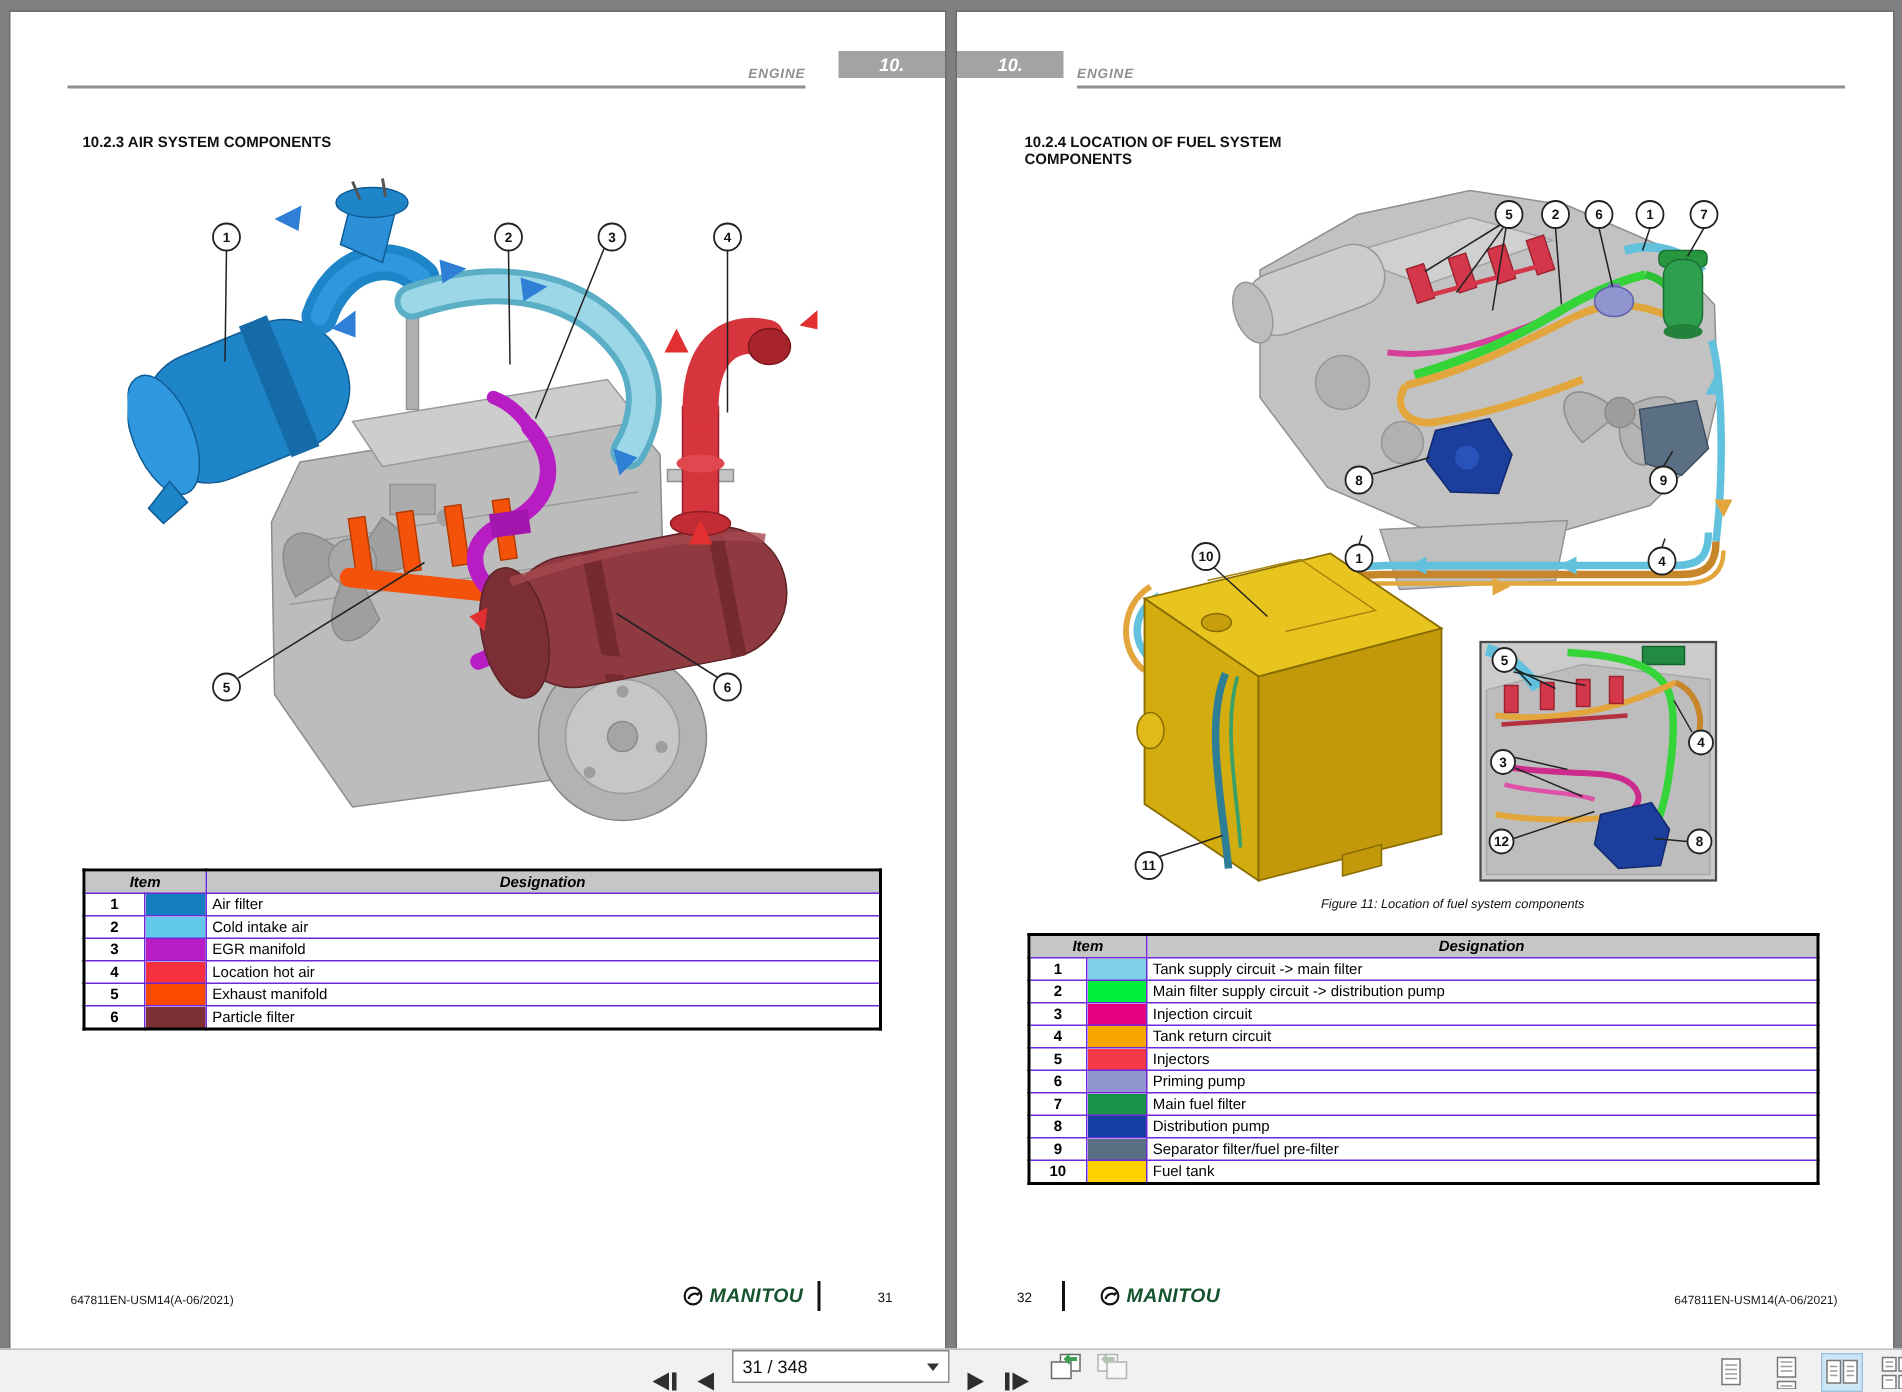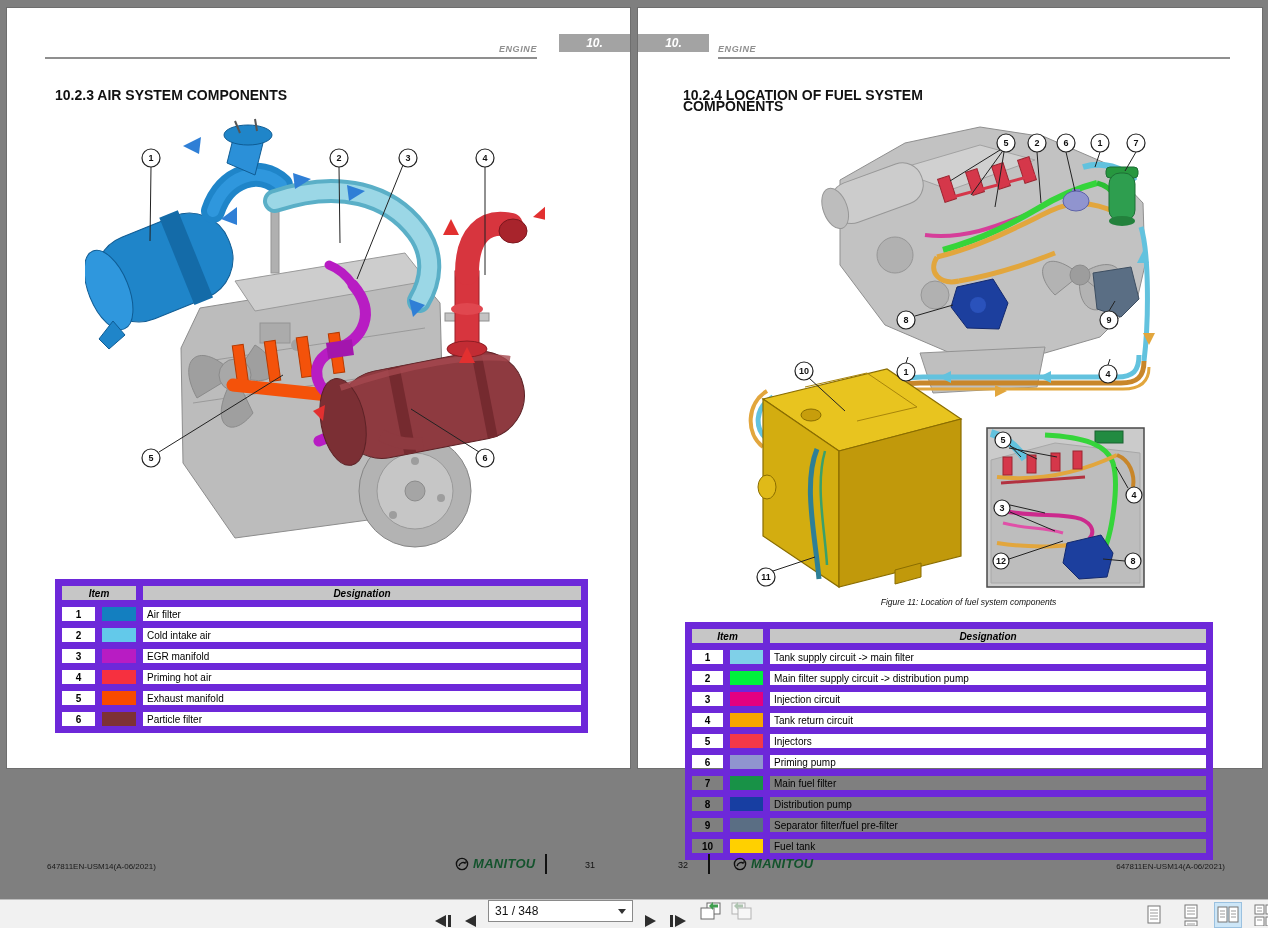--- a/index.html
+++ b/index.html
@@ -1,41 +1,41 @@
 <!DOCTYPE html>
 <html><head>
 <meta charset="utf-8">
 <style>
   html,body{margin:0;padding:0;}
   body{width:1268px;height:928px;overflow:hidden;font-family:"Liberation Sans","DejaVu Sans",sans-serif;background:#7f7f7f;}
   .viewer{position:relative;width:1268px;height:928px;background:#7f7f7f;overflow:hidden;}
-  .page{position:absolute;top:8px;width:623px;height:760px;background:#ffffff;box-shadow:0 0 0 1px #6e6e6e;}
+  .page{position:absolute;top:8px;width:623px;height:892px;background:#ffffff;box-shadow:0 0 0 1px #6e6e6e;}
   .page-left{left:7px;}
   .page-right{left:638px;width:624px;}
   
   .hdr-line{position:absolute;height:2px;background:#8f8f8f;top:49px;}
   .page-left .hdr-line{left:38px;width:492px;}
   .page-right .hdr-line{left:80px;width:512px;}
   .hdr-engine{position:absolute;top:36px;font-size:9px;font-style:italic;font-weight:bold;color:#8f8f8f;letter-spacing:.6px;}
   .page-left .hdr-engine{left:430px;width:100px;text-align:right;}
   .page-right .hdr-engine{left:80px;}
   .chapter-tab{position:absolute;top:26px;width:71px;height:18px;background:#a3a3a3;color:#fff;font-weight:bold;font-style:italic;font-size:12px;text-align:center;line-height:18px;}
   .page-left .chapter-tab{left:552px;}
   .page-right .chapter-tab{left:0px;}
-  .sec-title{position:absolute;font-size:14px;font-weight:bold;color:#111;line-height:11px;}
+  .sec-title{position:absolute;font-size:10px;font-weight:bold;color:#111;line-height:11px;}
   .page-left .sec-title{left:48px;top:82px;}
   .page-right .sec-title{left:45px;top:82px;width:250px;}
   .fig-caption{position:absolute;left:0;right:0;text-align:center;font-size:8.5px;font-style:italic;color:#111;}
   .page-left .fig-caption{top:546px;}
   .page-right .fig-caption{top:589px;margin-left:37px;}
   
   table.legend{position:absolute;border-collapse:collapse;border:2px solid #000;table-layout:fixed;font-size:10px;color:#000;}
   .page-left table.legend{left:48px;top:571px;width:533px;}
   .page-right table.legend{left:47px;top:614px;width:528px;}
-  table.legend td,table.legend th{border:7px solid #6d28d9;padding:0 4px;overflow:hidden;white-space:nowrap;}
+  table.legend td,table.legend th{border:1px solid #6d28d9;padding:0 4px;overflow:hidden;white-space:nowrap;}
   table.legend th{background:#c6c6c6;font-weight:bold;font-style:italic;text-align:center;}
   .page-left table.legend td,.page-left table.legend th{height:14px;}
   .page-right table.legend td,.page-right table.legend th{height:14px;}
   td.num{text-align:center;font-weight:bold;}
   td.swatch{padding:0;}
   
   .doc-code{position:absolute;top:854px;font-size:8px;color:#1a1a1a;}
   .page-left .doc-code{left:40px;}
   .page-right .doc-code{right:37px;}
   .brand{position:absolute;top:848px;display:flex;align-items:center;gap:4px;font-size:13px;font-weight:bold;font-style:italic;color:#14532d;letter-spacing:.3px;}
@@ -223,21 +223,21 @@
             <td>Cold intake air</td>
           </tr>
       <tr>
             <td class="num">3</td>
             <td class="swatch" style="background-color: rgb(184, 28, 195);"></td>
             <td>EGR manifold</td>
           </tr>
       <tr>
             <td class="num">4</td>
             <td class="swatch" style="background-color: rgb(246, 48, 63);"></td>
-            <td>Priming hot air</td>
+            <td>Location hot air</td>
           </tr>
       <tr>
             <td class="num">5</td>
             <td class="swatch" style="background-color: rgb(249, 74, 0);"></td>
             <td>Exhaust manifold</td>
           </tr>
       <tr>
             <td class="num">6</td>
             <td class="swatch" style="background-color: rgb(125, 49, 54);"></td>
             <td>Particle filter</td>

